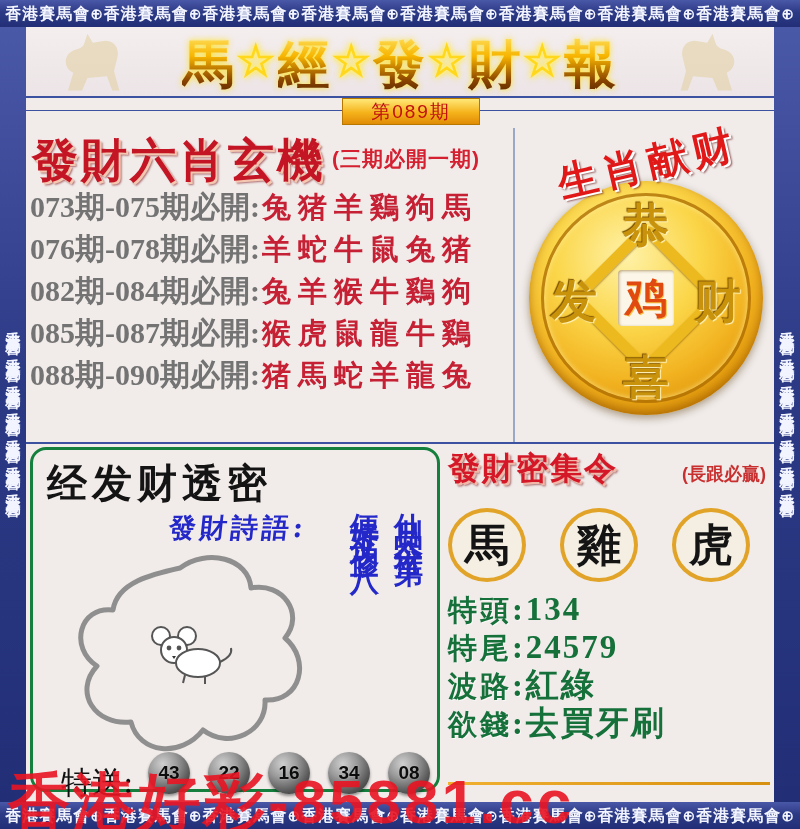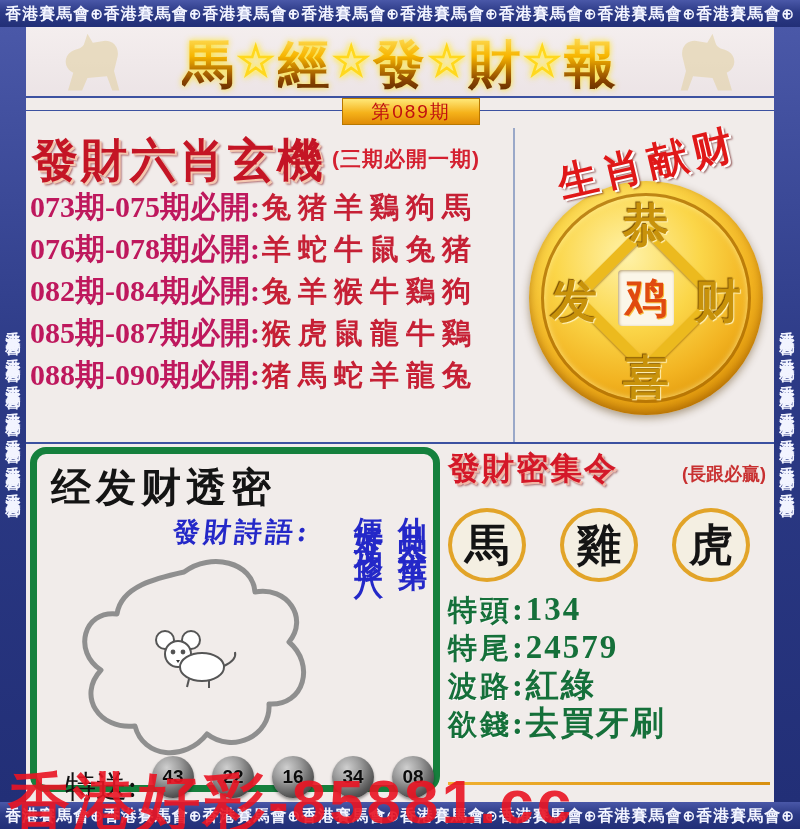--- a/index.html
+++ b/index.html
@@ -38,21 +38,21 @@
     border:1px solid #b87800; color:#c01010; font-size:19px; font-weight:normal;
     text-align:center; line-height:25px; letter-spacing:2px; z-index:3;}
   
   .sx-title { position:absolute; left:32px; top:130px; font-size:46px; font-weight:900;
     color:#c41525; font-family:"DejaVu Serif", serif; letter-spacing:3px;
     text-shadow:2px 2px 0 #f4c8b0, 3px 3px 2px rgba(120,10,20,.55); white-space:nowrap;}
   .sx-sub { position:absolute; left:332px; top:145px; font-size:21px; font-weight:bold;
     color:#d42030; letter-spacing:1px; white-space:nowrap;}
   .sx-rows { position:absolute; left:30px; top:186px; width:480px; }
   .sx-row { height:42px; line-height:42px; white-space:nowrap; }
-  .sx-prefix { font-family:"Liberation Serif", serif; font-weight:bold; font-size:30px; color:#be185d; }
+  .sx-prefix { font-family:"Liberation Serif", serif; font-weight:bold; font-size:30px; color:#737373; }
   .sx-animals { font-family:"DejaVu Serif", serif; font-weight:900; font-size:29px;
     color:#c62035; letter-spacing:7px; margin-left:2px;}
   .vdiv { position:absolute; left:513px; top:128px; width:2px; height:314px; background:#9aa8c8; }
   
   .zp-title { position:absolute; left:528px; top:136px; width:240px; text-align:center;
     transform:rotate(-13deg); font-size:40px; font-weight:900; color:#e01818;
     font-family:"DejaVu Serif", serif; letter-spacing:6px;
     text-shadow:2px 2px 0 #ffffff, 3px 3px 2px rgba(90,0,0,.6); white-space:nowrap; z-index:2;}
   .coin { position:absolute; left:529px; top:181px; width:234px; height:234px; border-radius:50%;
     background:radial-gradient(circle at 42% 32%, #fff2a8 0%, #fbd649 35%, #f2b321 60%, #d88a00 85%, #b46e00 100%);
@@ -67,21 +67,21 @@
     text-align:center; line-height:56px; font-size:42px; font-weight:900;
     font-family:"DejaVu Serif", serif; color:#e04a10; text-shadow:1px 1px 0 #f8c040;}
   .coin-ch { position:absolute; font-size:46px; font-weight:900; font-family:"DejaVu Serif", serif;
     color:#c8920a; text-shadow:1px 1px 1px #fff4c0, -1px -1px 1px #7c5000; }
   .coin-ch.t { left:0; top:14px; width:234px; text-align:center; }
   .coin-ch.b { left:0; top:166px; width:234px; text-align:center; }
   .coin-ch.l { left:22px; top:90px; }
   .coin-ch.r { right:22px; top:90px; }
   
   .secret-box { position:absolute; left:30px; top:447px; width:410px; height:345px;
-    border:7px solid #15803d; border-radius:16px; background:#f1ecea; z-index:2;}
+    border:3px solid #15803d; border-radius:16px; background:#f1ecea; z-index:2;}
   .secret-title { position:absolute; left:14px; top:6px; font-size:40px; font-weight:900;
     color:#141414; letter-spacing:5px; white-space:nowrap;}
   .poem-label { position:absolute; left:136px; top:60px; font-size:27px; font-weight:900;
     color:#2428c8; font-family:"DejaVu Serif", serif; letter-spacing:4px; transform:skewX(-6deg); white-space:nowrap;}
   .poem-col { position:absolute; writing-mode:vertical-rl; text-orientation:upright;
     font-size:29px; font-weight:900; color:#2428c8; font-family:"DejaVu Serif", serif;
     letter-spacing:9px; top:40px; height:300px; white-space:nowrap;}
   .poem-col.c1 { left:356px; }
   .poem-col.c2 { left:312px; }
   .blob-wrap { position:absolute; left:22px; top:100px; width:250px; height:218px; }

